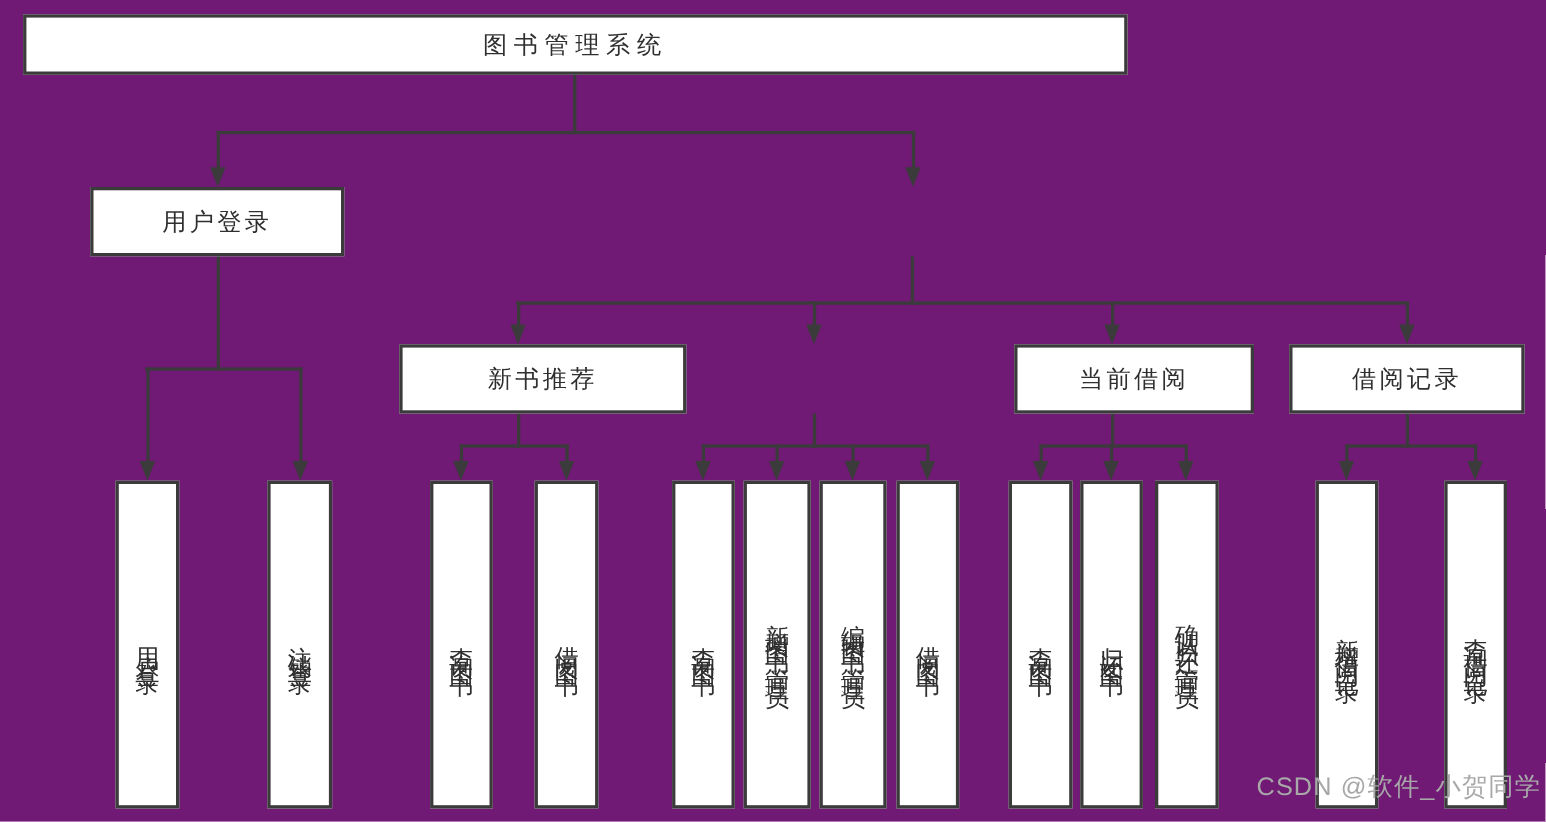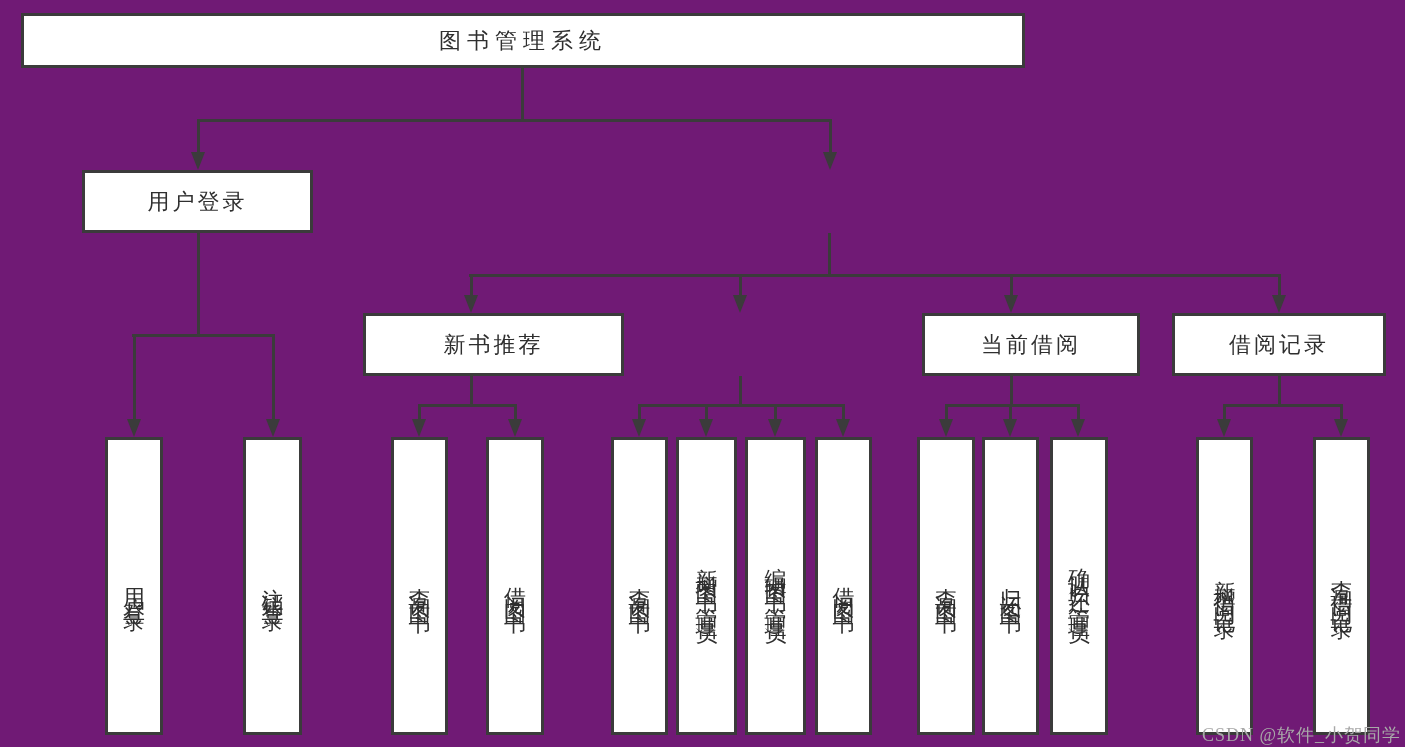--- a/index.html
+++ b/index.html
@@ -46,26 +46,25 @@
     position: absolute;
     width: 0;
     height: 0;
     border-left: 7px solid transparent;
     border-right: 7px solid transparent;
     border-top: 18px solid #3b3b3b;
   }
   .watermark {
     position: absolute;
     right: 4px;
-    bottom: 0;
-    font-size: 18px;
+    bottom: 16px;
+    font-size: 23px;
     color: #a8a8a8;
     letter-spacing: 1px;
     white-space: nowrap;
-    font-family: Liberation Serif, serif;
   }
 </style>
 </head>
 <body>
 
 <div id="canvas">
 
   <div class="line" style="left:521px; top:68px; width:3px; height:54px;"></div>
   <div class="line" style="left:197px; top:119px; width:635px; height:3px;"></div>
   <div class="line" style="left:197px; top:119px; width:3px; height:36px;"></div>

